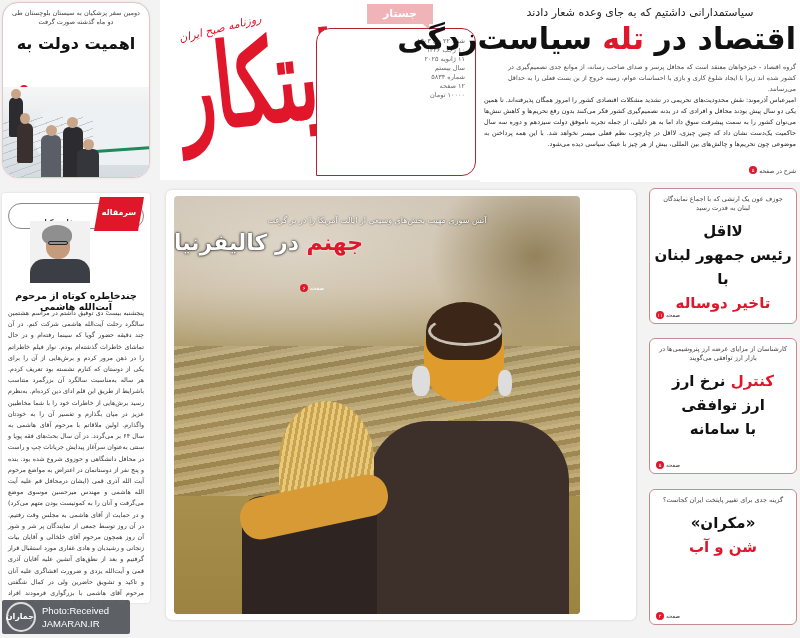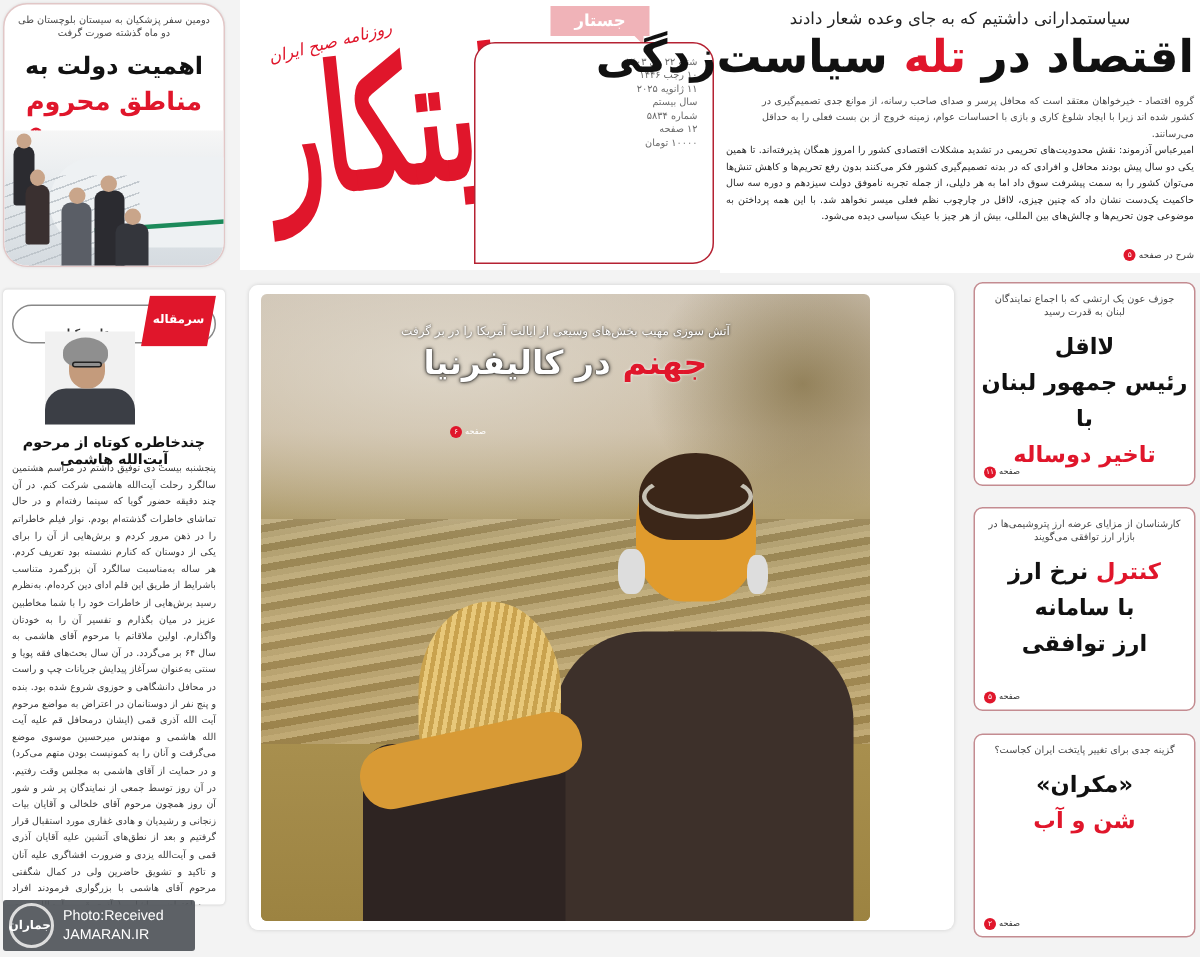--- a/index.html
+++ b/index.html
@@ -85,21 +85,21 @@
   .man-head { position: absolute; left: 250px; top: 110px; width: 80px; height: 95px; border-radius: 45% 45% 40% 40%; background: #e09b2d; }
   .man-hair { position: absolute; left: 252px; top: 106px; width: 76px; height: 58px; border-radius: 50% 50% 30% 30%; background: #3b2618; }
   .mask-strap { position: absolute; left: 254px; top: 120px; width: 74px; height: 30px; border: 3px solid #c7c2b5; border-radius: 50%; border-top-color: transparent; }
   .ear-l { position: absolute; left: 238px; top: 170px; width: 18px; height: 30px; border-radius: 40%; background: #ddd; }
   .ear-r { position: absolute; left: 324px; top: 174px; width: 14px; height: 26px; border-radius: 40%; background: #ddd; }
   .man-body { position: absolute; left: 195px; top: 225px; width: 200px; height: 200px; border-radius: 60px 60px 0 0; background: #3d302a; }
   .woman-hair { position: absolute; left: 105px; top: 205px; width: 95px; height: 120px; border-radius: 50% 50% 30% 30%; background: repeating-linear-gradient(100deg, #e8c87a 0 3px, #c9a24e 3px 6px); }
   .woman-body { position: absolute; left: 68px; top: 300px; width: 135px; height: 120px; border-radius: 20px 20px 0 0; background: #2e2422; }
   .arm { position: absolute; left: 65px; top: 290px; width: 150px; height: 42px; border-radius: 20px; background: #d89a35; transform: rotate(-12deg); }
   .photo-kicker { position: absolute; top: 20px; left: 0; right: 0; text-align: center; font-size: 8px; color: #fff; text-shadow: 0 0 2px #000; }
-  .photo-headline { position: absolute; top: 34px; left: 0; right: 0; text-align: center; font-weight: bold; font-size: 22px; color: #fff; text-shadow: 0 0 3px #000, 0 0 1px #000; white-space: nowrap; }
+  .photo-headline { position: absolute; top: 34px; left: 0; right: 0; text-align: left; font-weight: bold; font-size: 22px; color: #fff; text-shadow: 0 0 3px #000, 0 0 1px #000; white-space: nowrap; }
   .photo-headline .red { color: #e0162b; text-shadow: 0 0 2px #fff; }
   .photo-ref { position: absolute; top: 88px; left: 126px; font-size: 5.5px; color: #fff; display:flex; gap:2px; align-items:center; }
 
   
   .rbox { position: absolute; left: 649px; width: 148px; background: #fff; border: 1.5px solid #c48c91; border-radius: 6px; }
   .rbox .k { margin: 6px 6px 0; text-align: center; font-size: 6.5px; color: #444; line-height: 9px; }
   .rbox .h { text-align: center; font-weight: bold; font-size: 15px; line-height: 24px; color: #111; }
   .rbox .h.red { color: #e0162b; }
   .rbox .h .red { color: #e0162b; }
   .rbox .p { position: absolute; left: 6px; bottom: 4px; font-size: 5.5px; color: #333; display:flex; gap:2px; align-items:center; direction: rtl; }
@@ -108,21 +108,20 @@
   .rbox3 { top: 489px; height: 136px; }
 </style>
 </head>
 <body>
 
 <div class="page">
 
   <div class="teaser-tl">
     <div class="kicker">دومین سفر پزشکیان به سیستان بلوچستان طی دو ماه گذشته صورت گرفت</div>
     <div class="h1">اهمیت دولت به</div>
-    <div class="h2">مناطق محروم</div>
     <div class="pageref">
       <span>صفحه</span>
       <span class="dot">۲</span>
     </div>
     <div class="photo">
       <div class="plane"></div>
       <div class="stripe"></div>
       <div class="stairs"></div>
       <div class="person" style="left:6px;top:10px;width:14px;height:40px;"></div>
       <div class="head" style="left:8px;top:2px;width:10px;height:10px;"></div>
@@ -228,22 +227,22 @@
     <div class="h red">تاخیر دوساله</div>
     <div class="p">
       <span>صفحه</span>
       <span class="dot">۱۱</span>
     </div>
   </div>
 
   <div class="rbox rbox2">
     <div class="k">کارشناسان از مزایای عرضه ارز پتروشیمی‌ها در بازار ارز توافقی می‌گویند</div>
     <div class="h" style="margin-top:6px;"><span class="red">کنترل</span><span> نرخ ارز</span></div>
+    <div class="h">ارز توافقی</div>
     <div class="h">با سامانه</div>
-    <div class="h">ارز توافقی</div>
     <div class="p">
       <span>صفحه</span>
       <span class="dot">۵</span>
     </div>
   </div>
 
   <div class="rbox rbox3">
     <div class="k">گزینه جدی برای تغییر پایتخت ایران کجاست؟</div>
     <div class="h" style="margin-top:6px;">«مکران»</div>
     <div class="h red">شن و آب</div>

